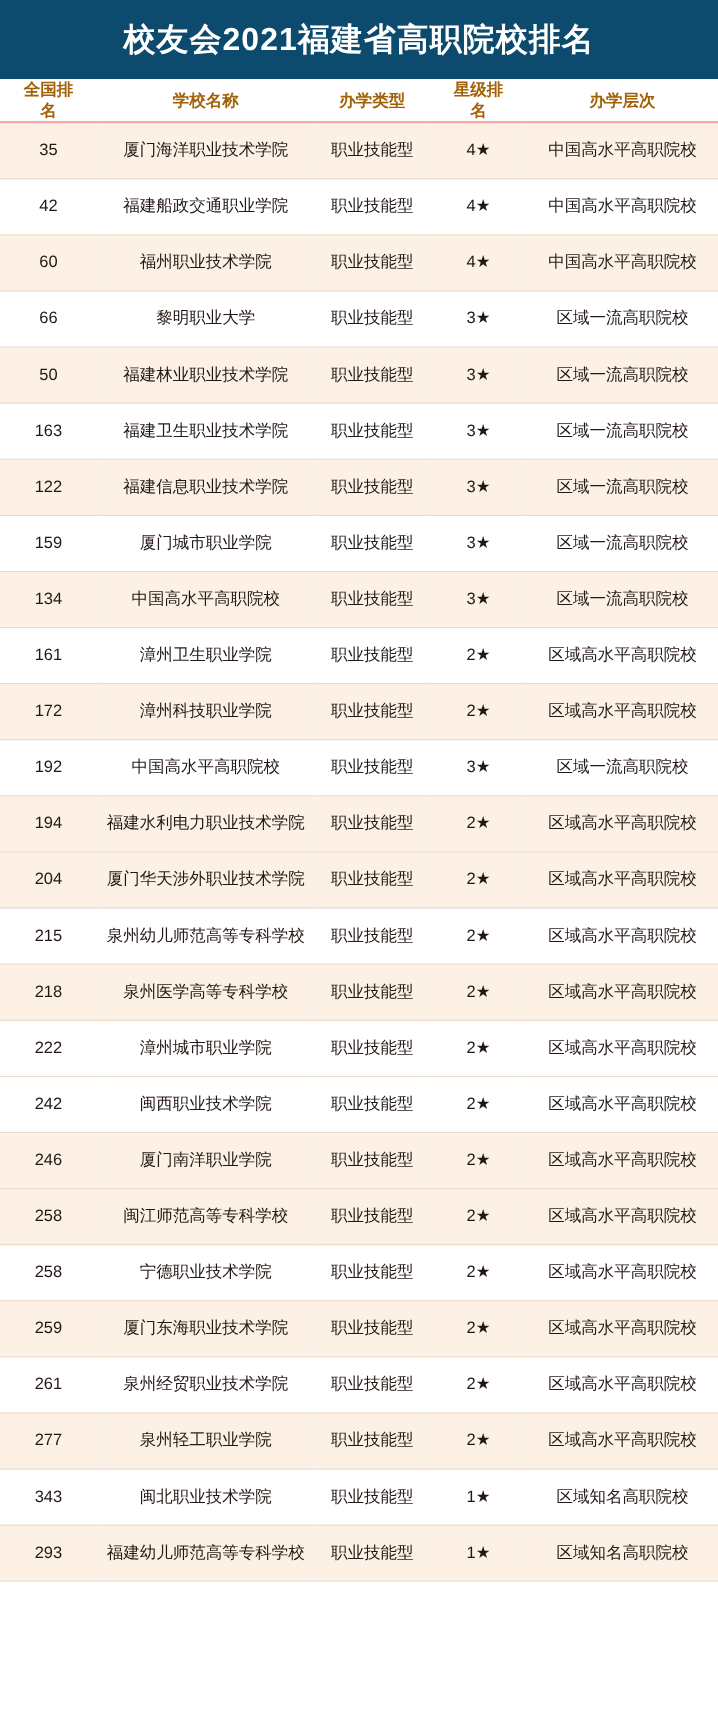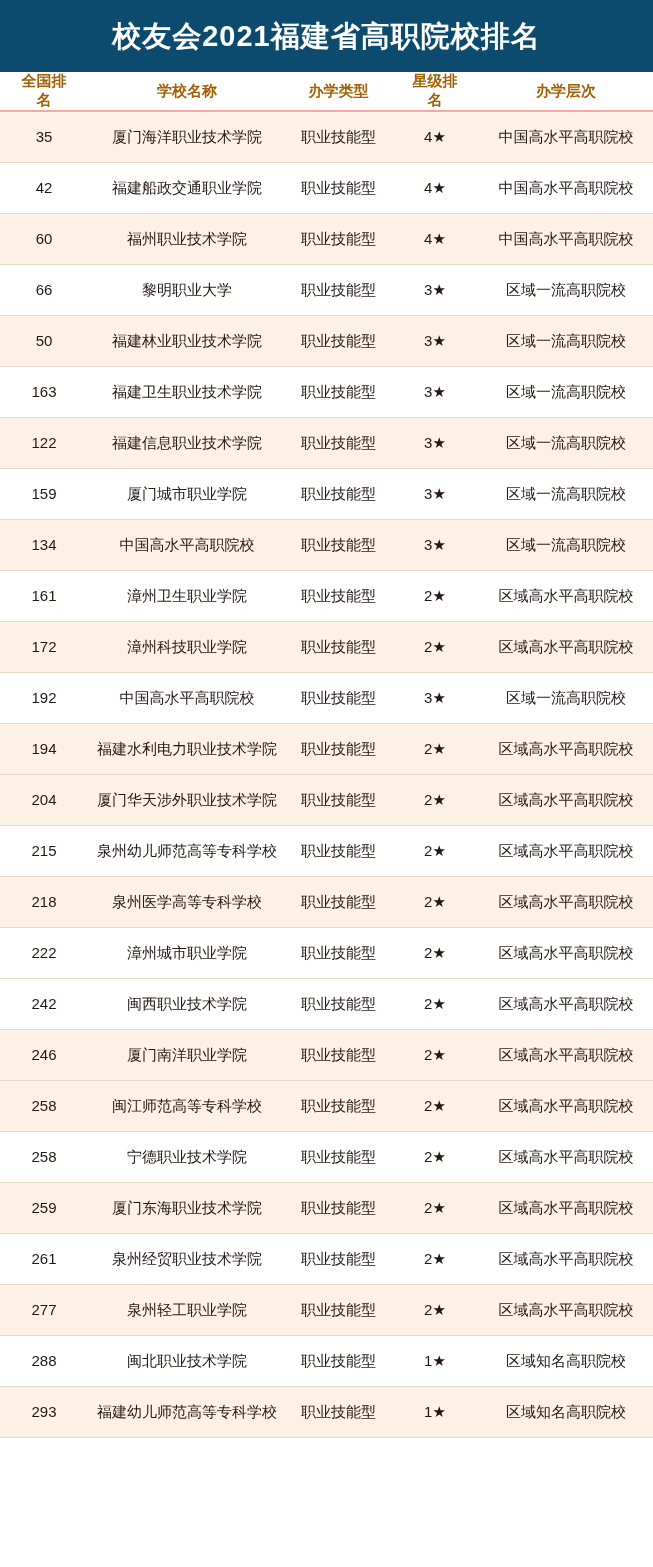--- a/index.html
+++ b/index.html
@@ -264,21 +264,21 @@
           <td>区域高水平高职院校</td>
         </tr>
         <tr class="odd">
           <td>277</td>
           <td class="name">泉州轻工职业学院</td>
           <td>职业技能型</td>
           <td class="star">2★</td>
           <td>区域高水平高职院校</td>
         </tr>
         <tr class="even">
-          <td>288</td>
+          <td>343</td>
           <td class="name">闽北职业技术学院</td>
           <td>职业技能型</td>
           <td class="star">1★</td>
           <td>区域知名高职院校</td>
         </tr>
         <tr class="odd">
           <td>293</td>
           <td class="name">福建幼儿师范高等专科学校</td>
           <td>职业技能型</td>
           <td class="star">1★</td>

